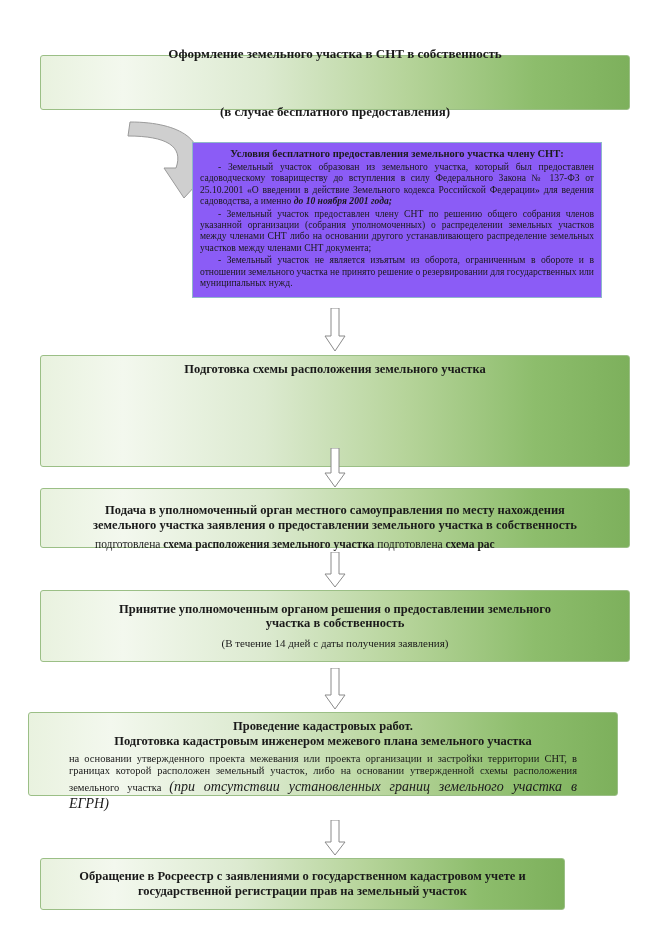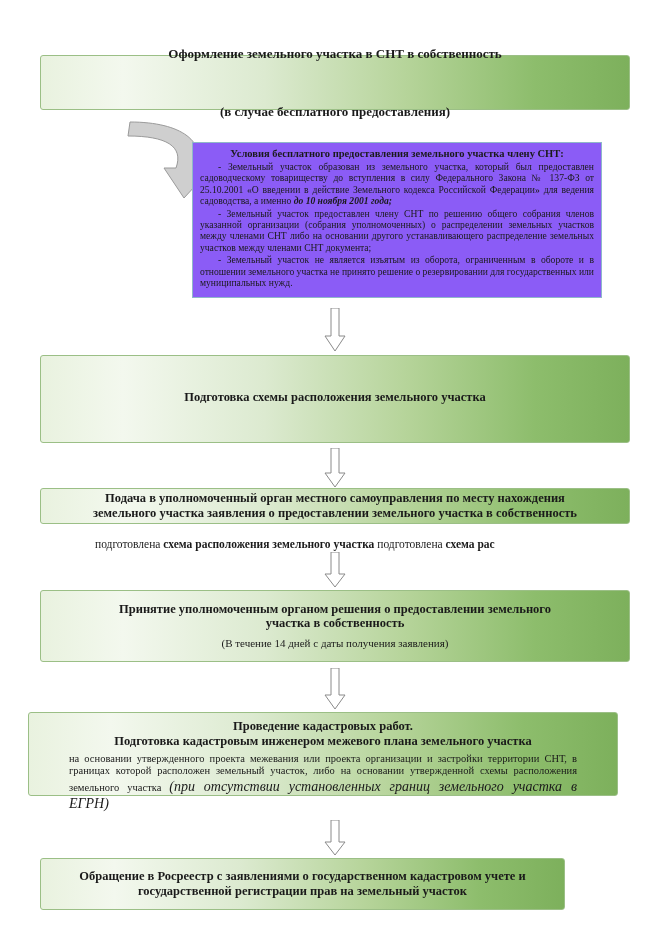--- a/index.html
+++ b/index.html
@@ -134,31 +134,31 @@
       <span>- </span><span>Земельный участок не является изъятым из оборота, ограниченным в обороте и в отношении земельного участка не принято решение о резервировании для государственных или муниципальных нужд.</span>
     </p>
   </div>
 
   <div class="arrow" style="left:324px; top:308px;">
     <svg width="22" height="44" viewBox="0 0 22 44" xmlns="http://www.w3.org/2000/svg">
       <path d="M7 0 L15 0 L15 28 L21 28 L11 43 L1 28 L7 28 Z" fill="#ffffff" stroke="#8a8a8a" stroke-width="1"></path>
     </svg>
   </div>
 
-  <div class="box" style="left:40px; top:355px; width:590px; height:88px; display:flex; flex-direction:column; justify-content:center;">
+  <div class="box" style="left:40px; top:355px; width:590px; height:112px; display:flex; flex-direction:column; justify-content:space-between;">
     <div class="t-bold" style="margin-bottom:4px;">Подготовка схемы расположения земельного участка</div>
   </div>
 
   <div class="arrow" style="left:324px; top:448px;">
     <svg width="22" height="40" viewBox="0 0 22 40" xmlns="http://www.w3.org/2000/svg">
       <path d="M7 0 L15 0 L15 25 L21 25 L11 39 L1 25 L7 25 Z" fill="#ffffff" stroke="#8a8a8a" stroke-width="1"></path>
     </svg>
   </div>
 
-  <div class="box" style="left:40px; top:488px; width:590px; height:36px; display:flex; flex-direction:column; justify-content:center;">
+  <div class="box" style="left:40px; top:488px; width:590px; height:60px; display:flex; flex-direction:column; justify-content:center;">
     <div class="t-bold">Подача в уполномоченный орган местного самоуправления по месту нахождения</div>
     <div class="t-bold">земельного участка заявления о предоставлении земельного участка в собственность</div>
   </div>
 
   <div class="stray" style="left:95px; top:538px;">
     <span>подготовлена </span><b>схема расположения земельного участка</b><span> подготовлена </span><b>схема рас</b>
   </div>
 
   <div class="arrow" style="left:324px; top:552px;">
     <svg width="22" height="36" viewBox="0 0 22 36" xmlns="http://www.w3.org/2000/svg">

